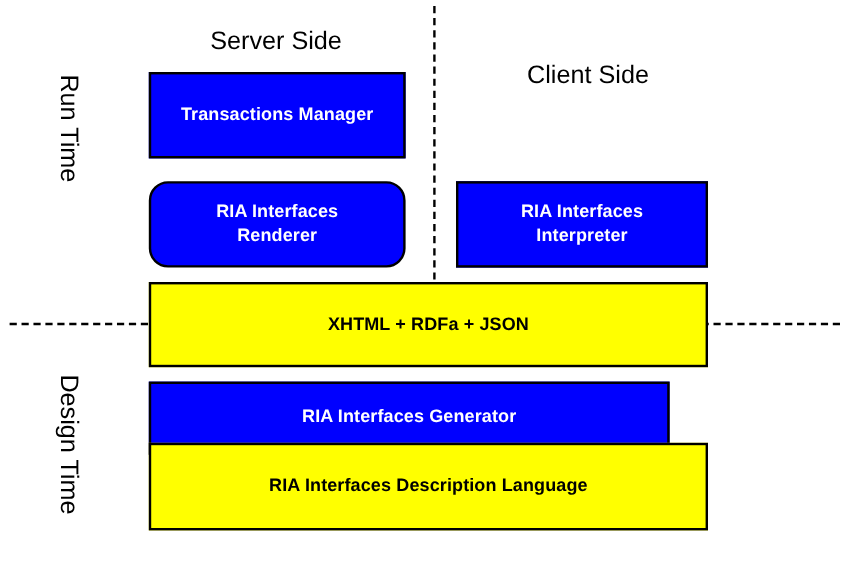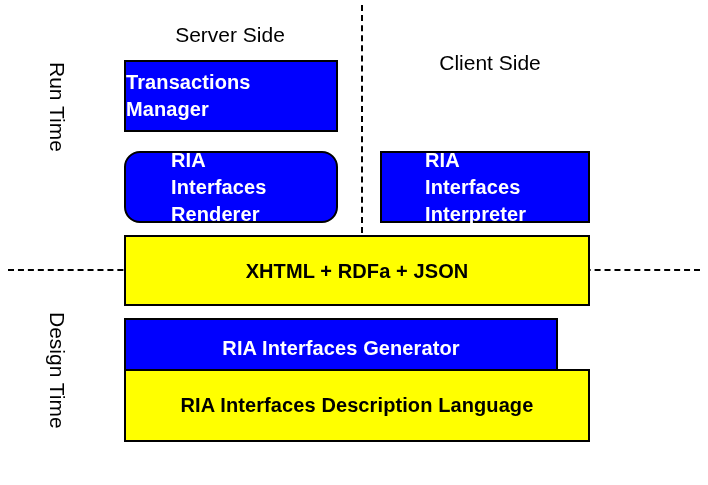--- a/index.html
+++ b/index.html
@@ -61,22 +61,22 @@
   }
 
   
   .box {
     position: absolute;
     box-sizing: border-box;
     border: 2px solid #000000;
     display: flex;
     align-items: center;
     justify-content: center;
-    text-align: left;
-    font-size: 20px;
+    text-align: center;
+    font-size: 15px;
     font-weight: bold;
     line-height: 1.35;
     letter-spacing: 0.1px;
   }
   .box.blue   { background: #0000ff; color: #ffffff; }
   .box.yellow { background: #ffff00; color: #000000; }
 
   #box-transactions-manager { left: 124px; top: 60px;  width: 214px; height: 72px; }
   #box-ria-renderer         { left: 124px; top: 151px; width: 214px; height: 72px; border-radius: 16px; }
   #box-ria-interpreter      { left: 380px; top: 151px; width: 210px; height: 72px; }

